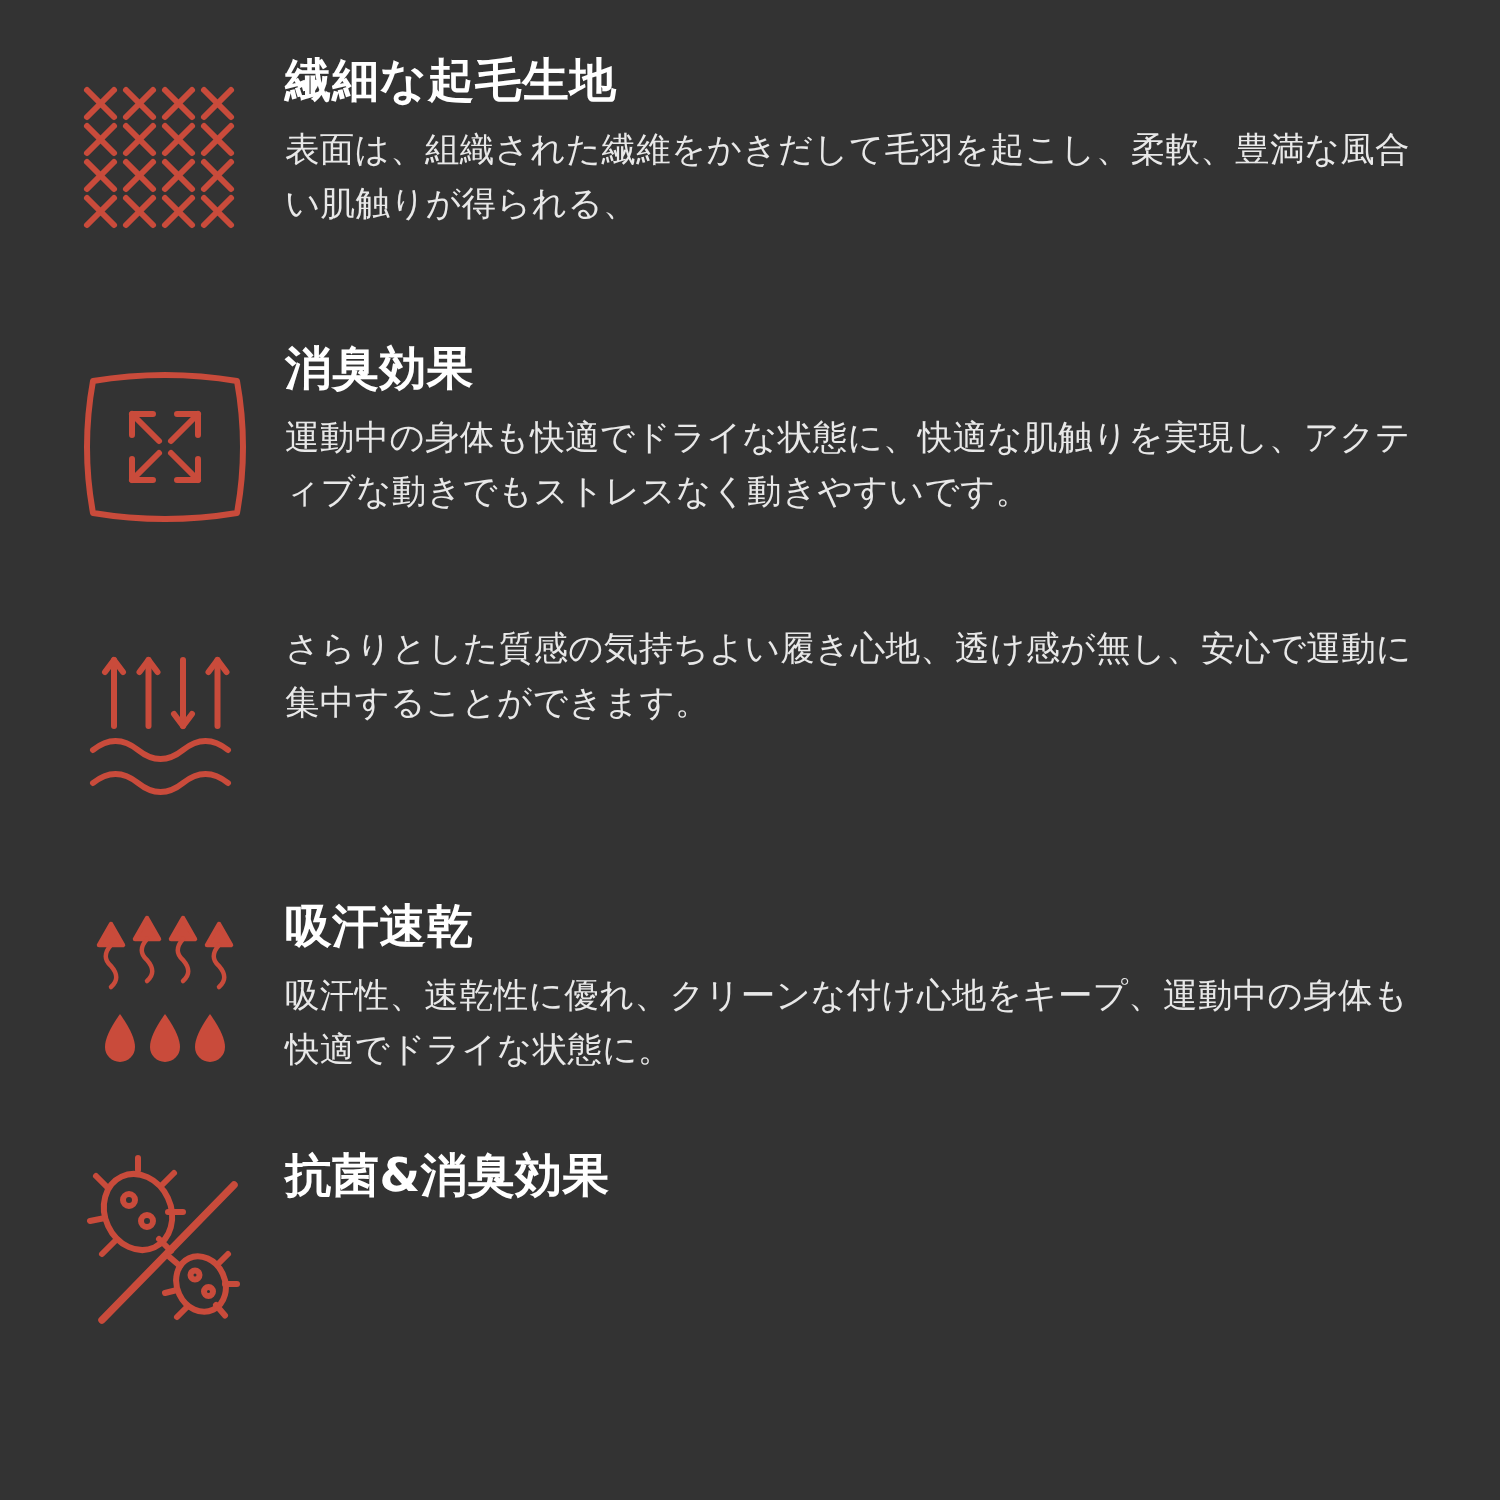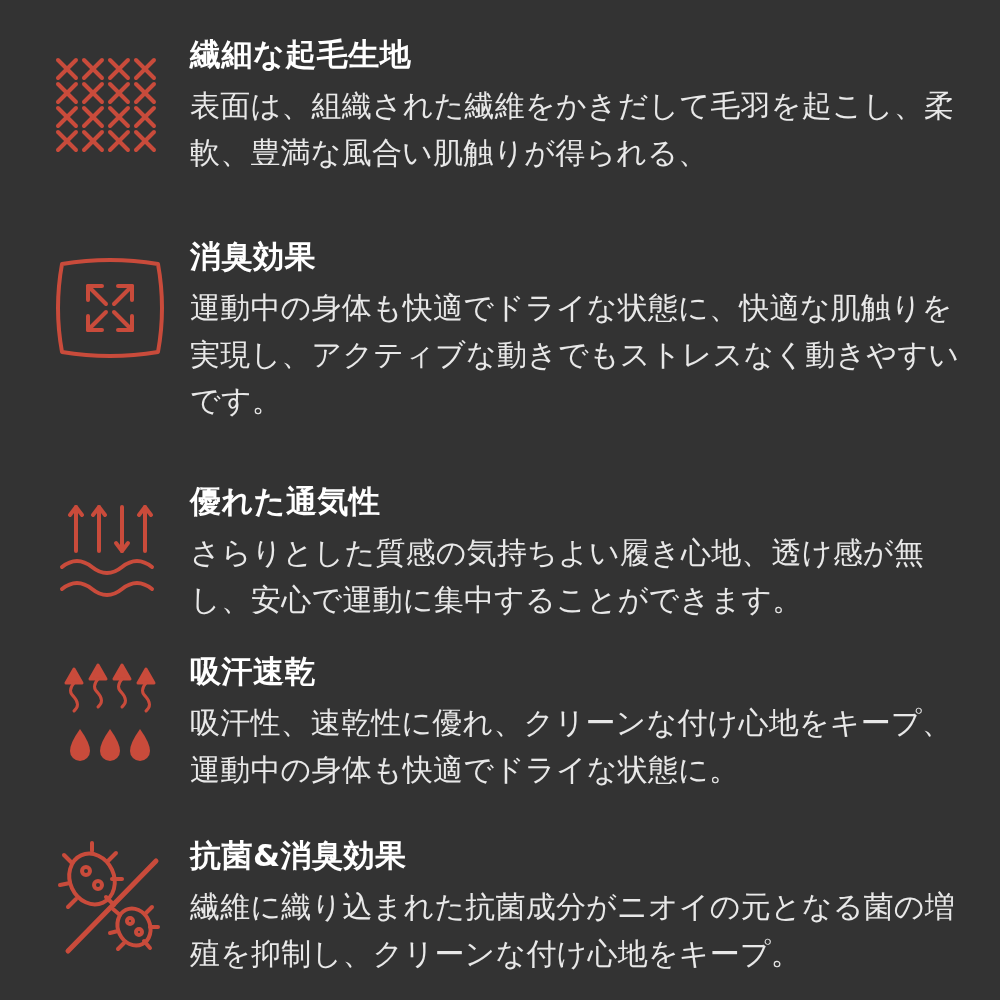--- a/index.html
+++ b/index.html
@@ -46,30 +46,30 @@
   .f-title {
     color: #ffffff;
     font-size: 31px;
     font-weight: bold;
     line-height: 1.2;
     margin: 0 0 10px 0;
     letter-spacing: 0.5px;
   }
   .f-desc {
     color: #e8e8e8;
-    font-size: 30px;
+    font-size: 23px;
     line-height: 1.55;
     margin: 0;
     letter-spacing: 0.2px;
   }
   
   .feature.f1 { margin-top: 8px; }
   .feature.f2 { margin-top: 56px; }
   .feature.f3 { margin-top: 52px; }
-  .feature.f4 { margin-top: 24px; }
+  .feature.f4 { margin-top: 48px; }
   .feature.f5 { margin-top: 38px; }
   .feature.f4 .icon-cell { padding-top: 2px; }
   .feature.f5 .icon-cell { padding-top: 2px; }
 </style>
 </head>
 <body>
 
 <div class="page">
 
   <div class="feature f1">
@@ -153,21 +153,20 @@
           <line x1="72" y1="14" x2="72" y2="58"></line>
             <polyline points="66,50 72,58 78,50"></polyline>
           <line x1="95" y1="58" x2="95" y2="14"></line>
             <polyline points="89,22 95,14 101,22"></polyline>
           <path d="M12 74 Q27 62 42 74 T72 74 T102 74"></path>
           <path d="M12 96 Q27 84 42 96 T72 96 T102 96"></path>
         </g>
       </svg>
     </div>
     <div class="text-cell">
-      <p class="f-title">優れた通気性</p>
       <p class="f-desc">さらりとした質感の気持ちよい履き心地、透け感が無し、安心で運動に集中することができます。</p>
     </div>
   </div>
 
   <div class="feature f4">
     <div class="icon-cell">
       <svg class="icon-box" viewBox="0 0 120 120">
         <g fill="#c94b3b" stroke="#c94b3b" stroke-width="3" stroke-linecap="round" stroke-linejoin="round">
           <g>
             <polygon points="24,14 32,28 16,28"></polygon>
@@ -221,17 +220,16 @@
           <line x1="96" y1="74" x2="102" y2="68"></line>
           <line x1="100" y1="88" x2="108" y2="88"></line>
           <line x1="94" y1="102" x2="100" y2="109"></line>
 
           <line x1="18" y1="112" x2="106" y2="22" stroke-width="5"></line>
         </g>
       </svg>
     </div>
     <div class="text-cell">
       <p class="f-title">抗菌&amp;消臭効果</p>
-      <p class="f-desc">繊維に織り込まれた抗菌成分がニオイの元となる菌の増殖を抑制し、クリーンな付け心地をキープ。</p>
     </div>
   </div>
 
 </div>
 
 </body></html>

